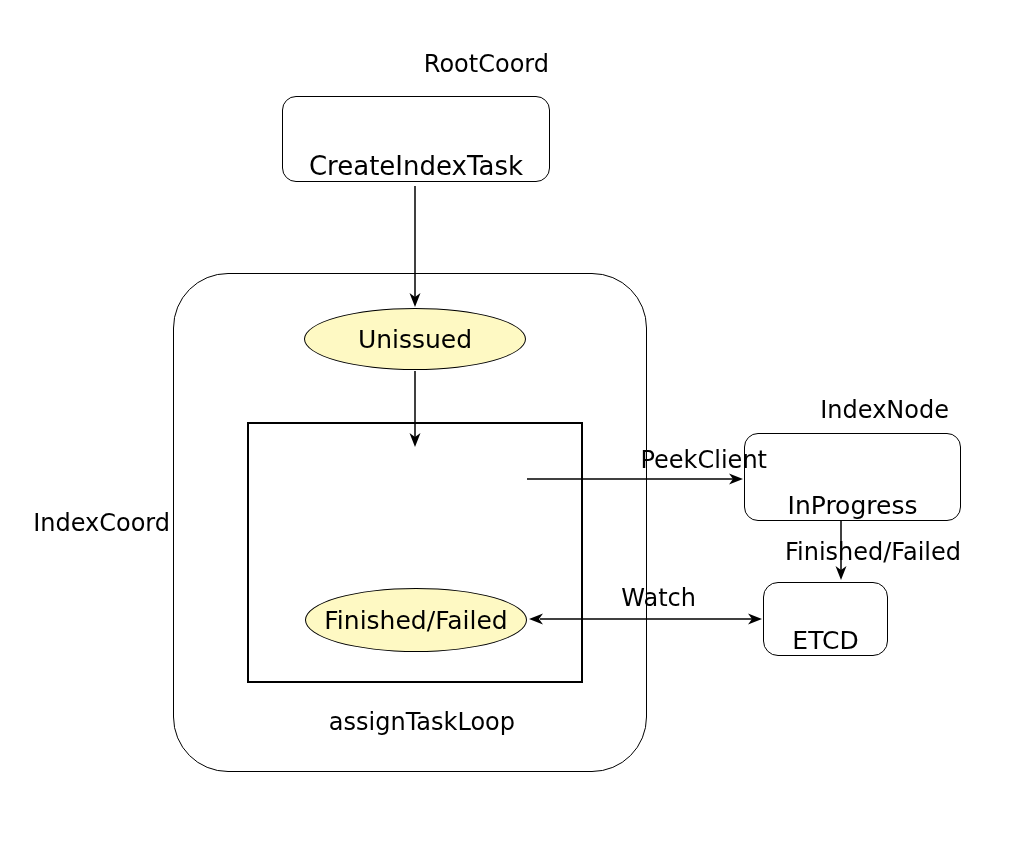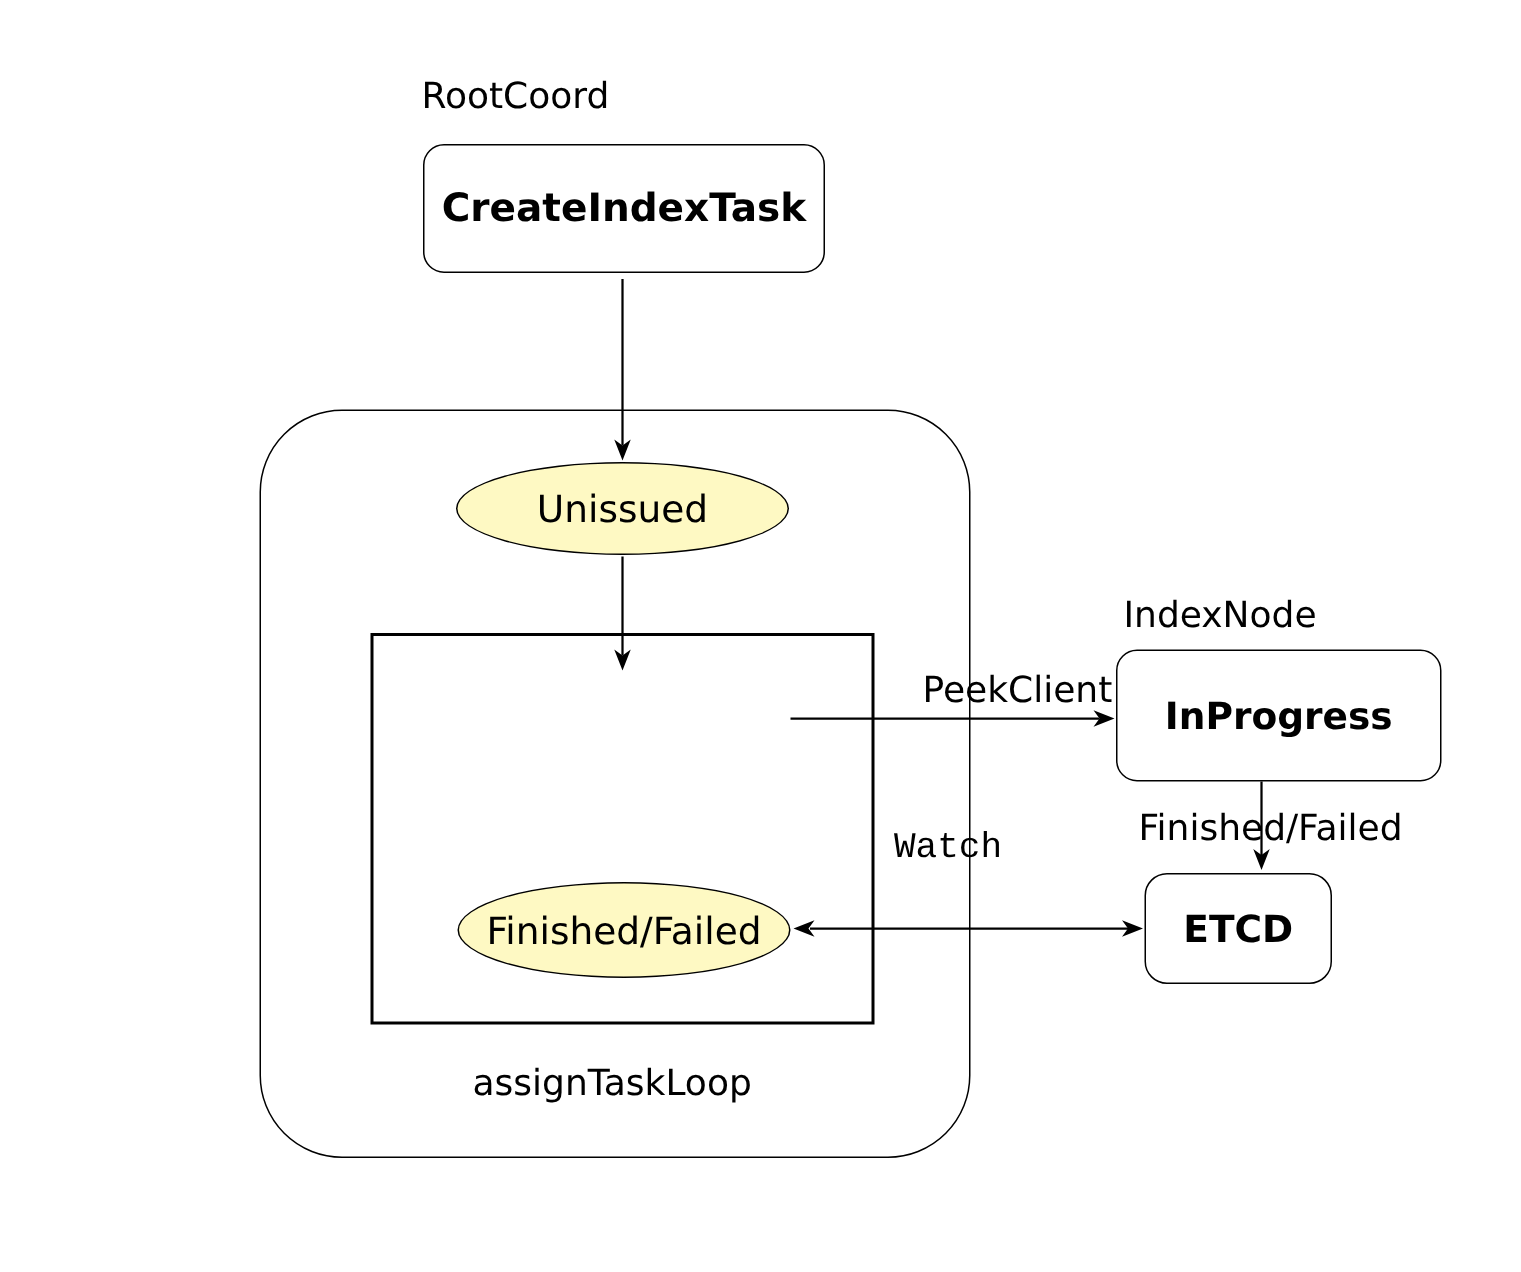--- a/index.html
+++ b/index.html
@@ -29,42 +29,41 @@
     border: 1.5px solid #000000;
     background: transparent;
     box-sizing: border-box;
   }
   .node-box {
     position: absolute;
     border: 1.5px solid #000000;
     background: #ffffff;
     box-sizing: border-box;
     display: flex;
-    align-items: center;
+    align-items: flex-end;
     justify-content: center;
     font-size: 26px;
     white-space: nowrap;
-    font-weight: bold;
   }
   .node-ellipse {
     position: absolute;
     border: 1.5px solid #000000;
     border-radius: 50%;
     background: #fef9c3;
     box-sizing: border-box;
     display: flex;
     align-items: center;
     justify-content: center;
     font-size: 25px;
     white-space: nowrap;
   }
   .free-label {
     position: absolute;
     font-size: 24px;
-    text-align: left;
+    text-align: right;
     white-space: nowrap;
     line-height: 1.2;
   }
 </style>
 </head>
 <body>
 
 <div class="stage">
 
   <svg class="edges-layer" width="1014" height="848" viewBox="0 0 1014 848">
@@ -87,20 +86,21 @@
       <polygon points="841,580 835.5,566 841,570 846.5,566"></polygon>
       <polygon points="762,619 748,613.5 752,619 748,624.5"></polygon>
       <polygon points="529,619 543,613.5 539,619 543,624.5"></polygon>
     </g>
   </svg>
 
   <div class="group-frame" style="left:173px; top:273px; width:474px; height:499px; border-radius:55px;"></div>
   <div class="group-frame" style="left:247px; top:422px; width:336px; height:261px; border-width:2px; border-radius:0;"></div>
 
   <div class="free-label" style="left:281px; top:50px; width:268px;">RootCoord</div>
+  <div class="free-label" style="left:5px; top:509px; width:165px;">IndexCoord</div>
   <div class="free-label" style="left:749px; top:396px; width:200px;">IndexNode</div>
   <div class="free-label" style="left:315px; top:708px; width:200px;">assignTaskLoop</div>
 
   <div class="node-box" style="left:282px; top:96px; width:268px; height:86px; border-radius:14px;">
     <span>CreateIndexTask</span>
   </div>
 
   <div class="node-ellipse" style="left:304px; top:308px; width:222px; height:62px;">
     <span>Unissued</span>
   </div>
@@ -113,15 +113,15 @@
   <div class="node-box" style="left:744px; top:433px; width:217px; height:88px; border-radius:14px; font-size:25px;">
     <span>InProgress</span>
   </div>
 
   <div class="node-box" style="left:763px; top:582px; width:125px; height:74px; border-radius:15px; font-size:25px;">
     <span>ETCD</span>
   </div>
 
   <div class="free-label" style="left:582px; top:446px; width:152px;padding-left:33px;">PeekClient</div>
   <div class="free-label" style="left:759px; top:538px; width:202px;">Finished/Failed</div>
-  <div class="free-label" style="left:596px; top:552px; width:100px;font-family:Liberation Mono, monospace;">Watch</div>
+  <div class="free-label" style="left:596px; top:584px; width:100px;">Watch</div>
 
 </div>
 
 </body></html>

